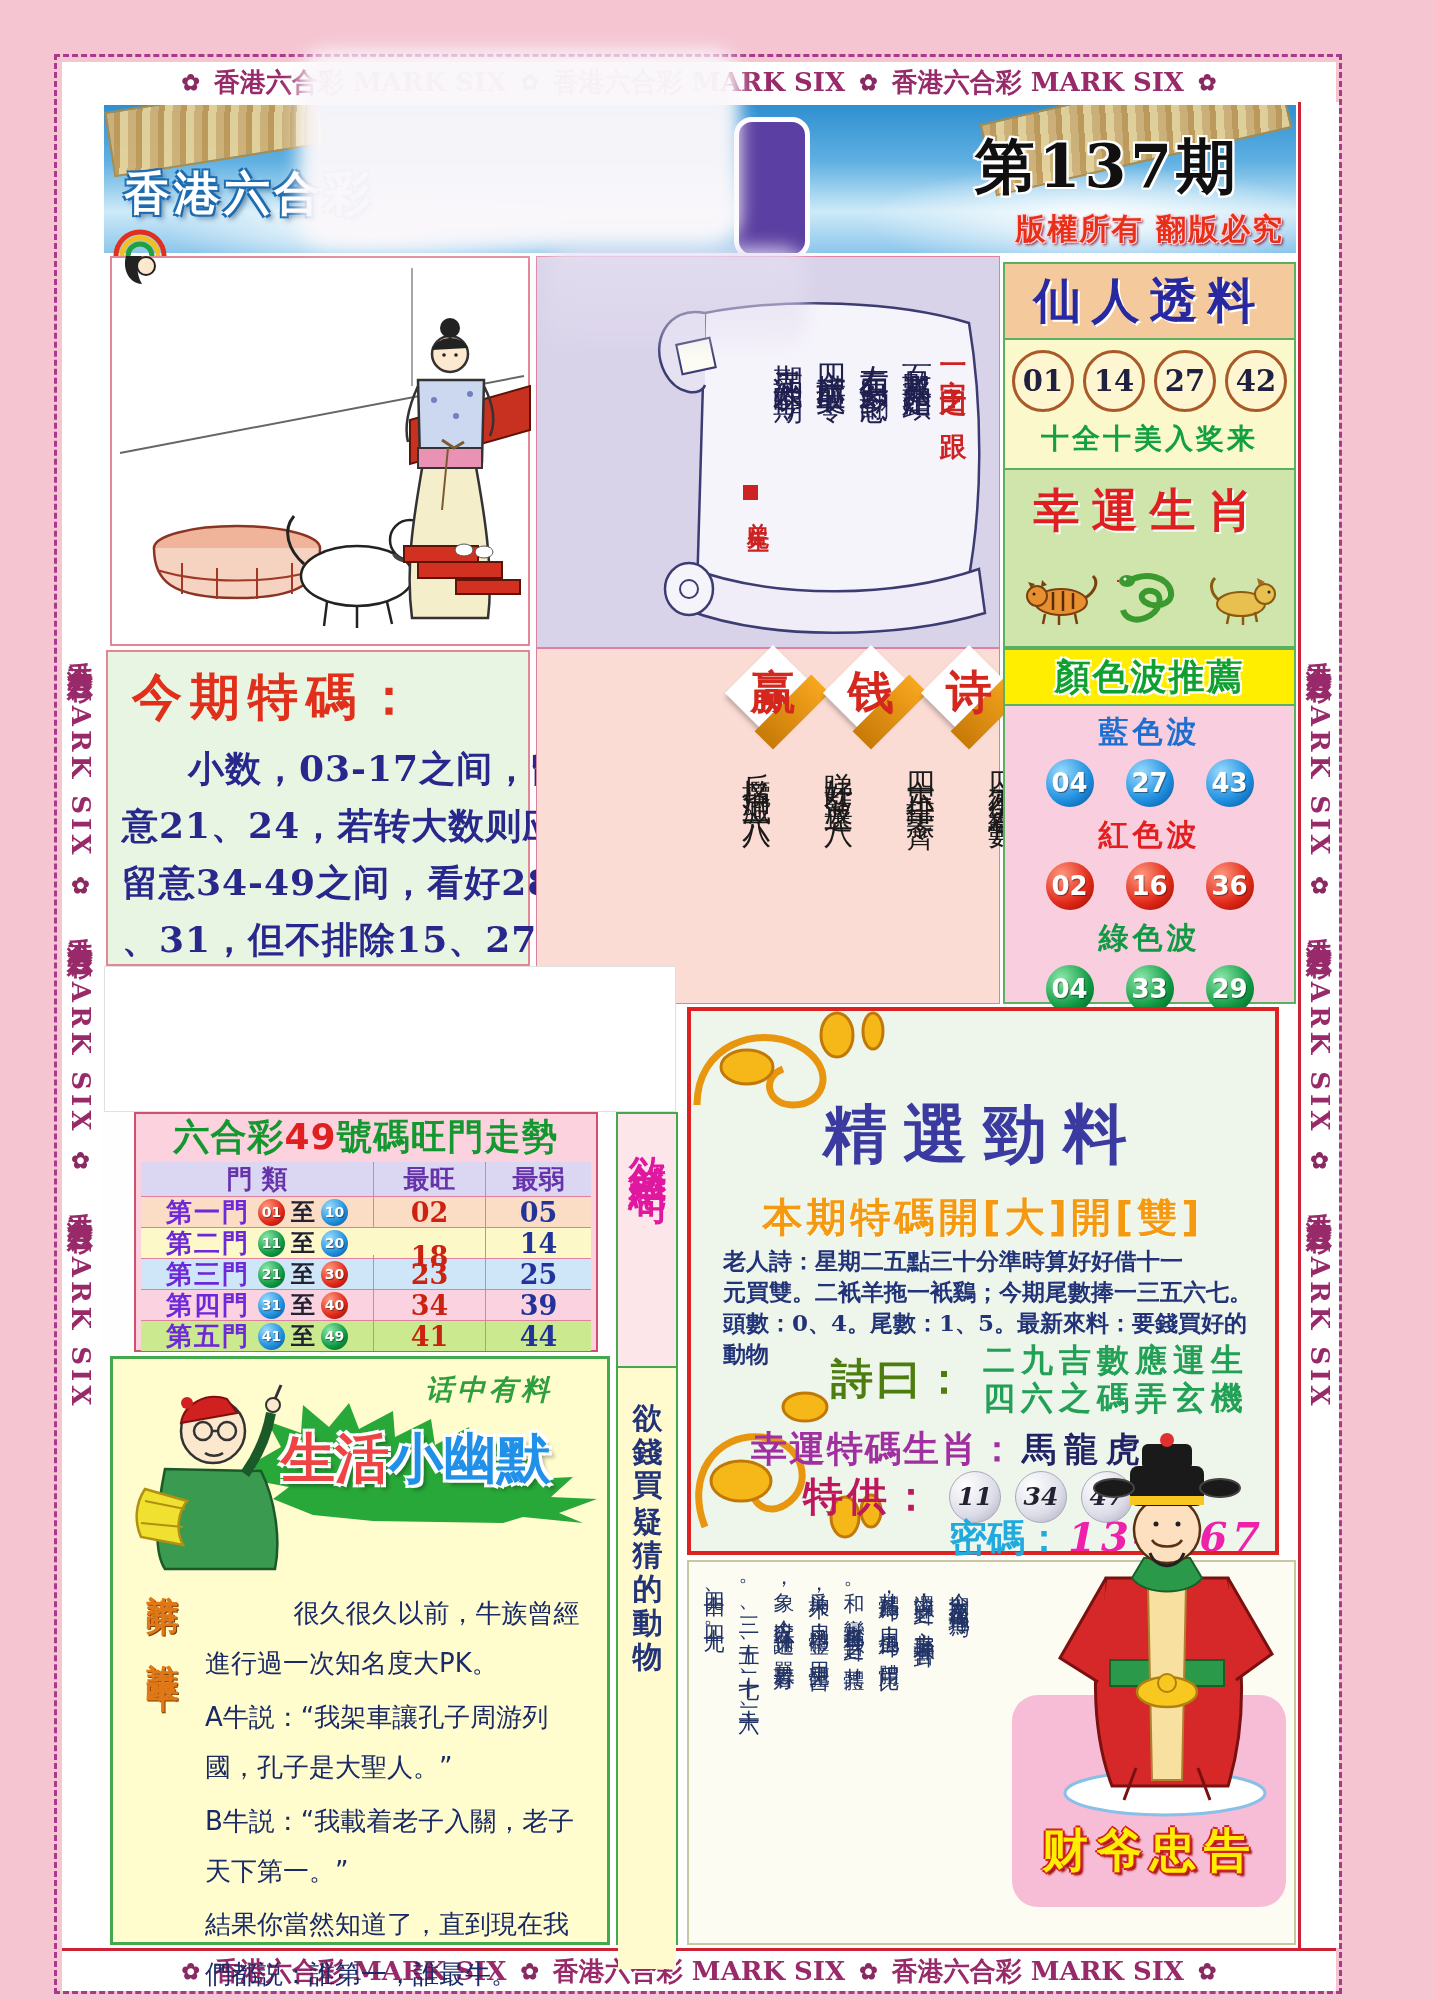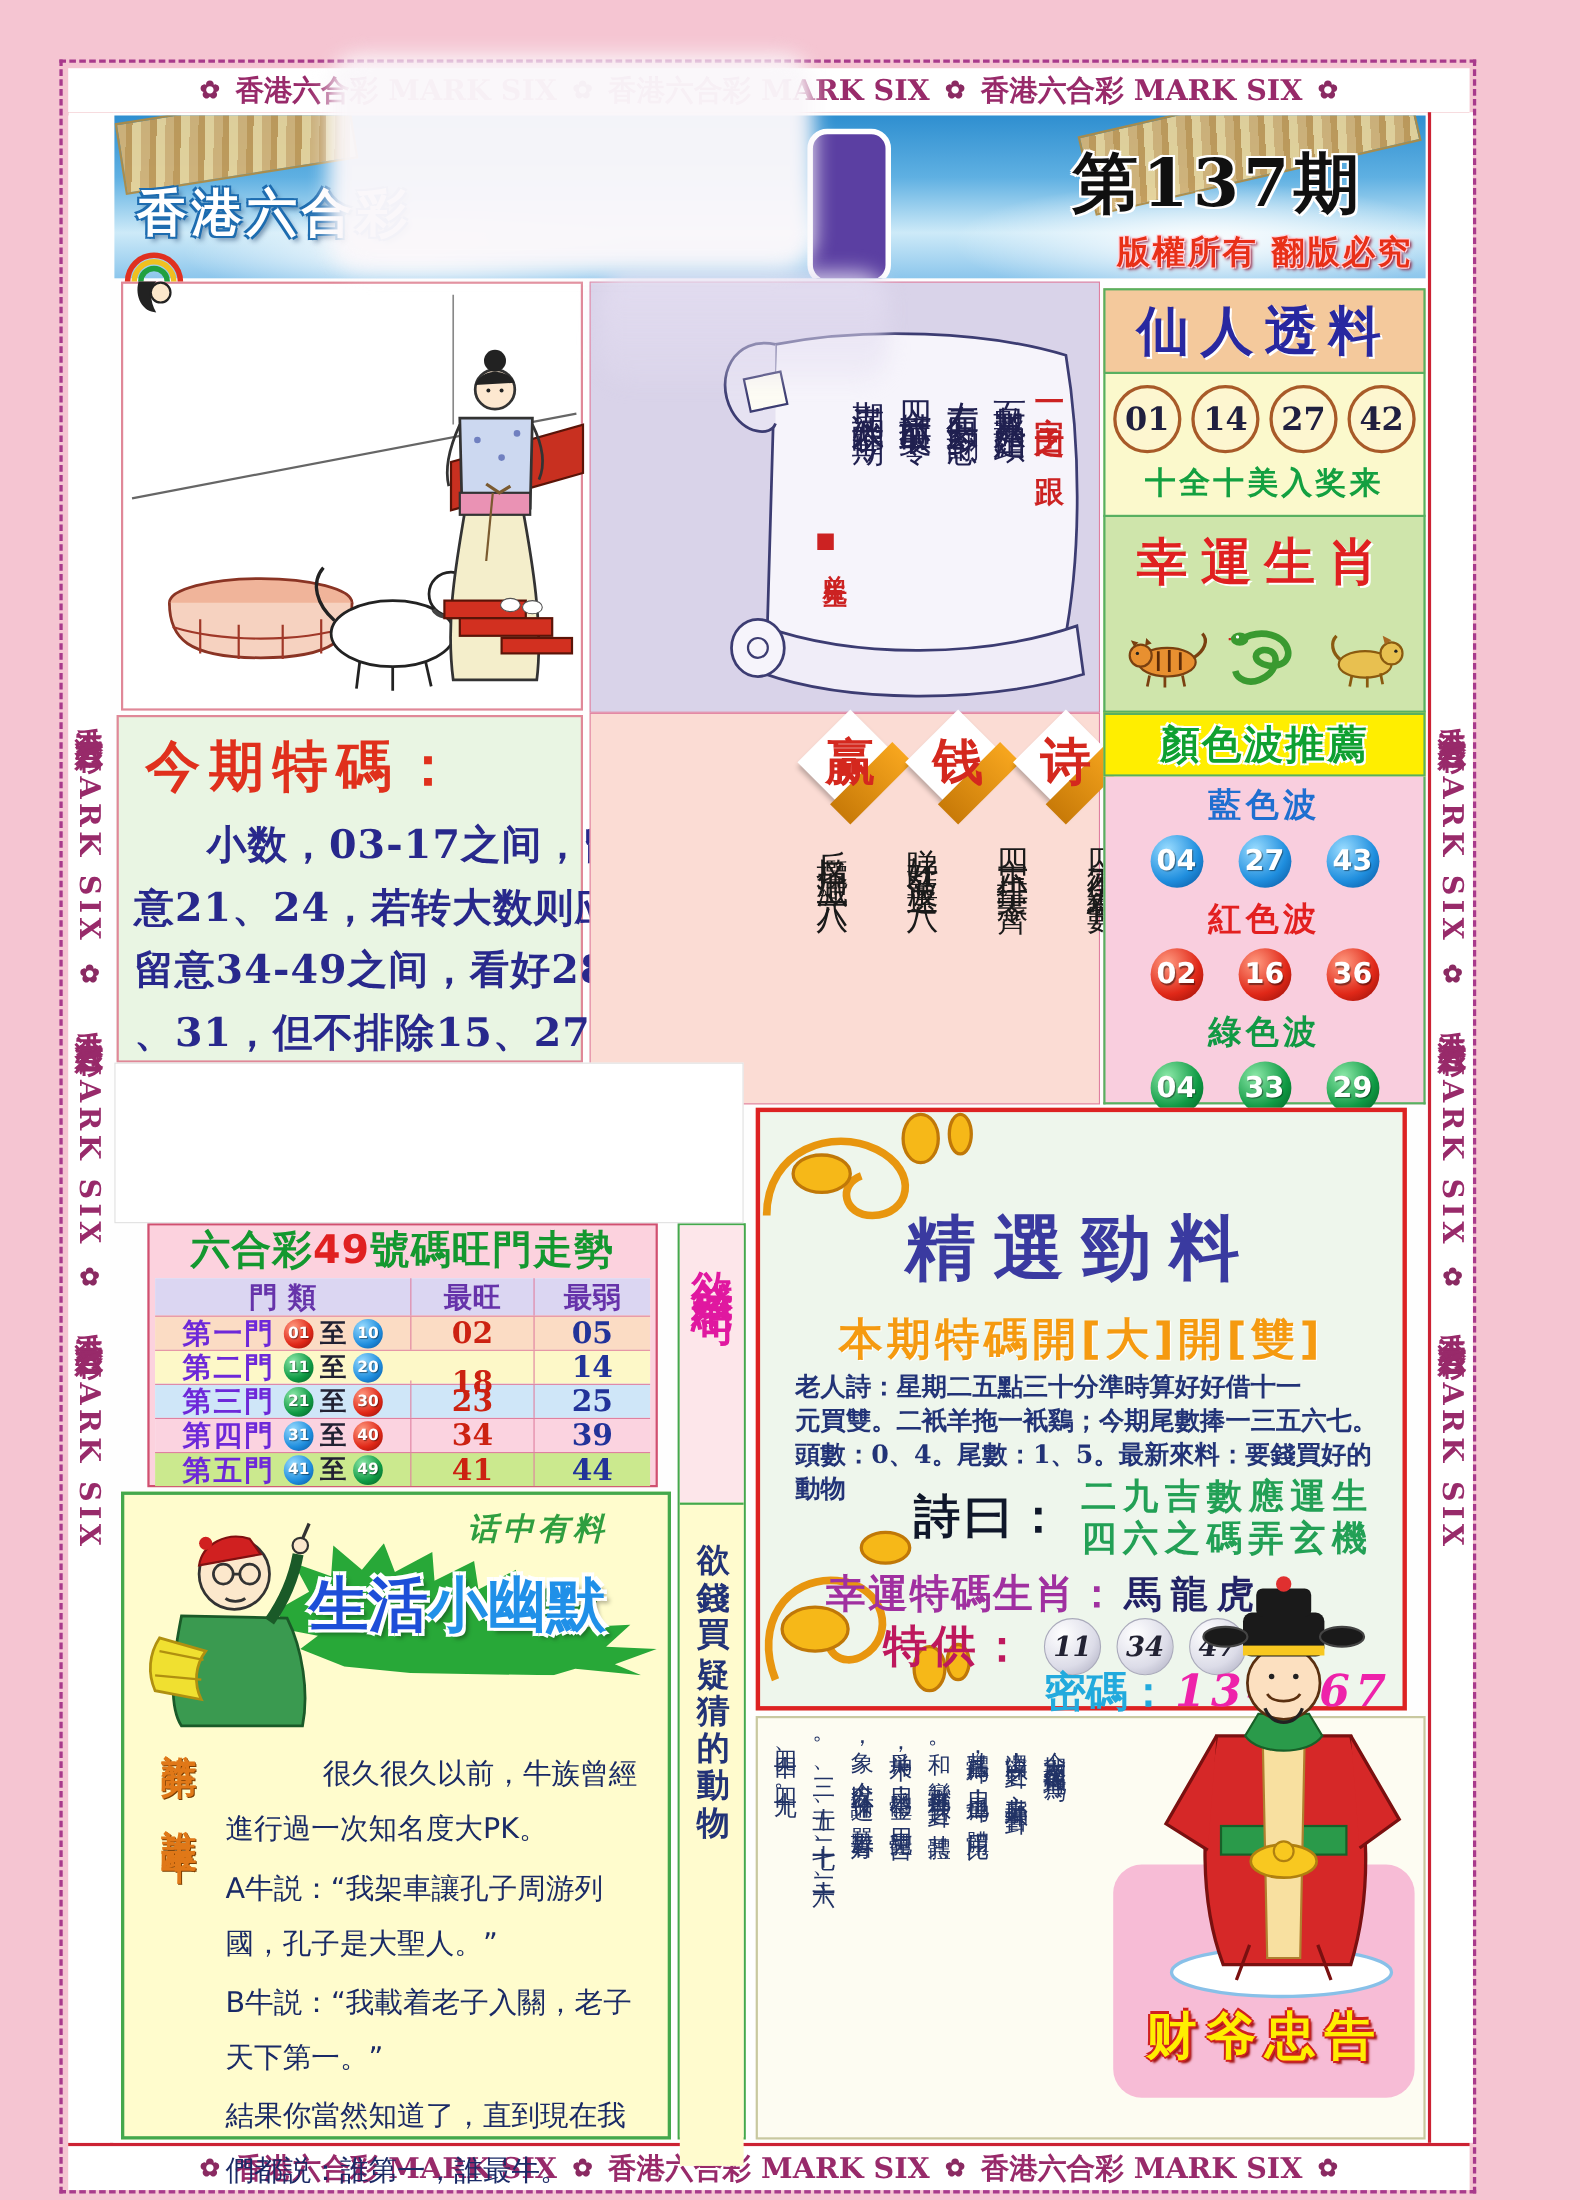--- a/index.html
+++ b/index.html
@@ -46,21 +46,21 @@
   .tcell{display:flex;align-items:center;justify-content:center;border-left:1px solid #e080a0;box-sizing:border-box;}
   .tcell:first-child{border-left:none;}
   .thead{background:#dbd6f2;color:#6633aa;font-weight:bold;font-size:26px;}
   .rlabel{font-weight:bold;font-size:26px;color:#6d28d9;letter-spacing:2px;}
   .joiner{font-weight:bold;font-size:24px;color:#223;margin:0 6px;}
   .best{font-family:"DejaVu Serif",serif;font-weight:bold;font-size:27px;color:#cc2211;}
   .worst{font-family:"DejaVu Serif",serif;font-weight:bold;font-size:27px;color:#223399;}
   .sball{width:27px;height:27px;font-size:14px;margin-left:8px;}
   
   .kicker{font-size:28px;font-weight:bold;font-style:italic;color:#2f9e3f;letter-spacing:4px;}
-  .h-red{font-size:54px;font-weight:bold;color:#1d4ed8;}
+  .h-red{font-size:54px;font-weight:bold;color:#ef4444;}
   .h-blue{font-size:54px;font-weight:bold;color:#2090e8;}
   .h-red,.h-blue{text-shadow:-3px -3px 0 #fff,3px -3px 0 #fff,-3px 3px 0 #fff,3px 3px 0 #fff,5px 5px 4px rgba(0,0,0,.35);}
   .humor-p{font-size:26px;color:#1a2a66;line-height:1.92;margin:4px 0;}
   .side-orange{color:#e07818;font-weight:bold;font-size:32px;letter-spacing:9px;font-family:"DejaVu Serif",serif;
         text-shadow:1px 1px 0 #7a3c00;}
   
   .scroll-col{font-family:"DejaVu Serif",serif;font-size:30px;color:#202050;letter-spacing:5px;line-height:34px;}
   .scroll-red{font-family:"DejaVu Serif",serif;font-weight:bold;font-size:27px;color:#cc2222;letter-spacing:7px;}
   
   .diamond{width:68px;height:68px;background:#fff;transform:rotate(45deg);box-shadow:3px 3px 5px rgba(0,0,0,.25);
@@ -85,21 +85,21 @@
   
   .strip-top{background:#fde6ea;display:flex;justify-content:center;padding-top:12px;}
   .strip-bot{background:#fffbce;display:flex;justify-content:center;padding-top:12px;}
   .strip-top .vtext{font-family:"DejaVu Serif",serif;font-weight:bold;font-size:38px;color:#e018a0;letter-spacing:10px;}
   .strip-bot .vtext{font-family:"DejaVu Serif",serif;font-weight:bold;font-size:30px;color:#223377;letter-spacing:34px;}
   
   .prem-title{font-family:"DejaVu Serif",serif;font-size:64px;font-weight:bold;color:#3a3aa0;letter-spacing:16px;text-align:center;}
   .prem-sub{font-size:40px;font-weight:bold;color:#f59a10;letter-spacing:4px;text-align:center;
         text-shadow:1px 1px 0 #fff;}
   .prem-old{font-family:"DejaVu Serif",serif;font-size:23px;font-weight:bold;color:#223377;line-height:31px;}
-  .poem-label{font-family:"DejaVu Serif",serif;font-size:42px;font-weight:bold;color:#0f172a;letter-spacing:4px;}
+  .poem-label{font-family:"DejaVu Serif",serif;font-size:42px;font-weight:bold;color:#4d7c0f;letter-spacing:4px;}
   .poem-green{font-family:"DejaVu Serif",serif;font-size:32px;font-weight:bold;color:#22a055;letter-spacing:6px;line-height:38px;}
   .zlabel{font-size:36px;font-weight:bold;color:#a030a0;letter-spacing:2px;}
   .zvalue{font-size:34px;font-weight:bold;color:#222266;letter-spacing:8px;}
   .suplabel{font-size:40px;font-weight:bold;color:#be185d;letter-spacing:4px;}
   .supball{width:50px;height:50px;font-size:25px;margin-left:14px;border:1px solid #aab;}
   .codelabel{font-family:"DejaVu Serif",serif;font-size:38px;font-weight:bold;color:#22aadd;}
   .codevalue{font-family:"DejaVu Serif",serif;font-size:40px;font-weight:bold;font-style:italic;color:#ee22aa;letter-spacing:5px;}
   
   .hexcol{font-family:"DejaVu Serif",serif;font-size:21px;color:#223366;letter-spacing:3px;line-height:26px;}
   .advice{font-family:"DejaVu Serif",serif;font-size:46px;font-weight:bold;color:#ffee00;letter-spacing:8px;

